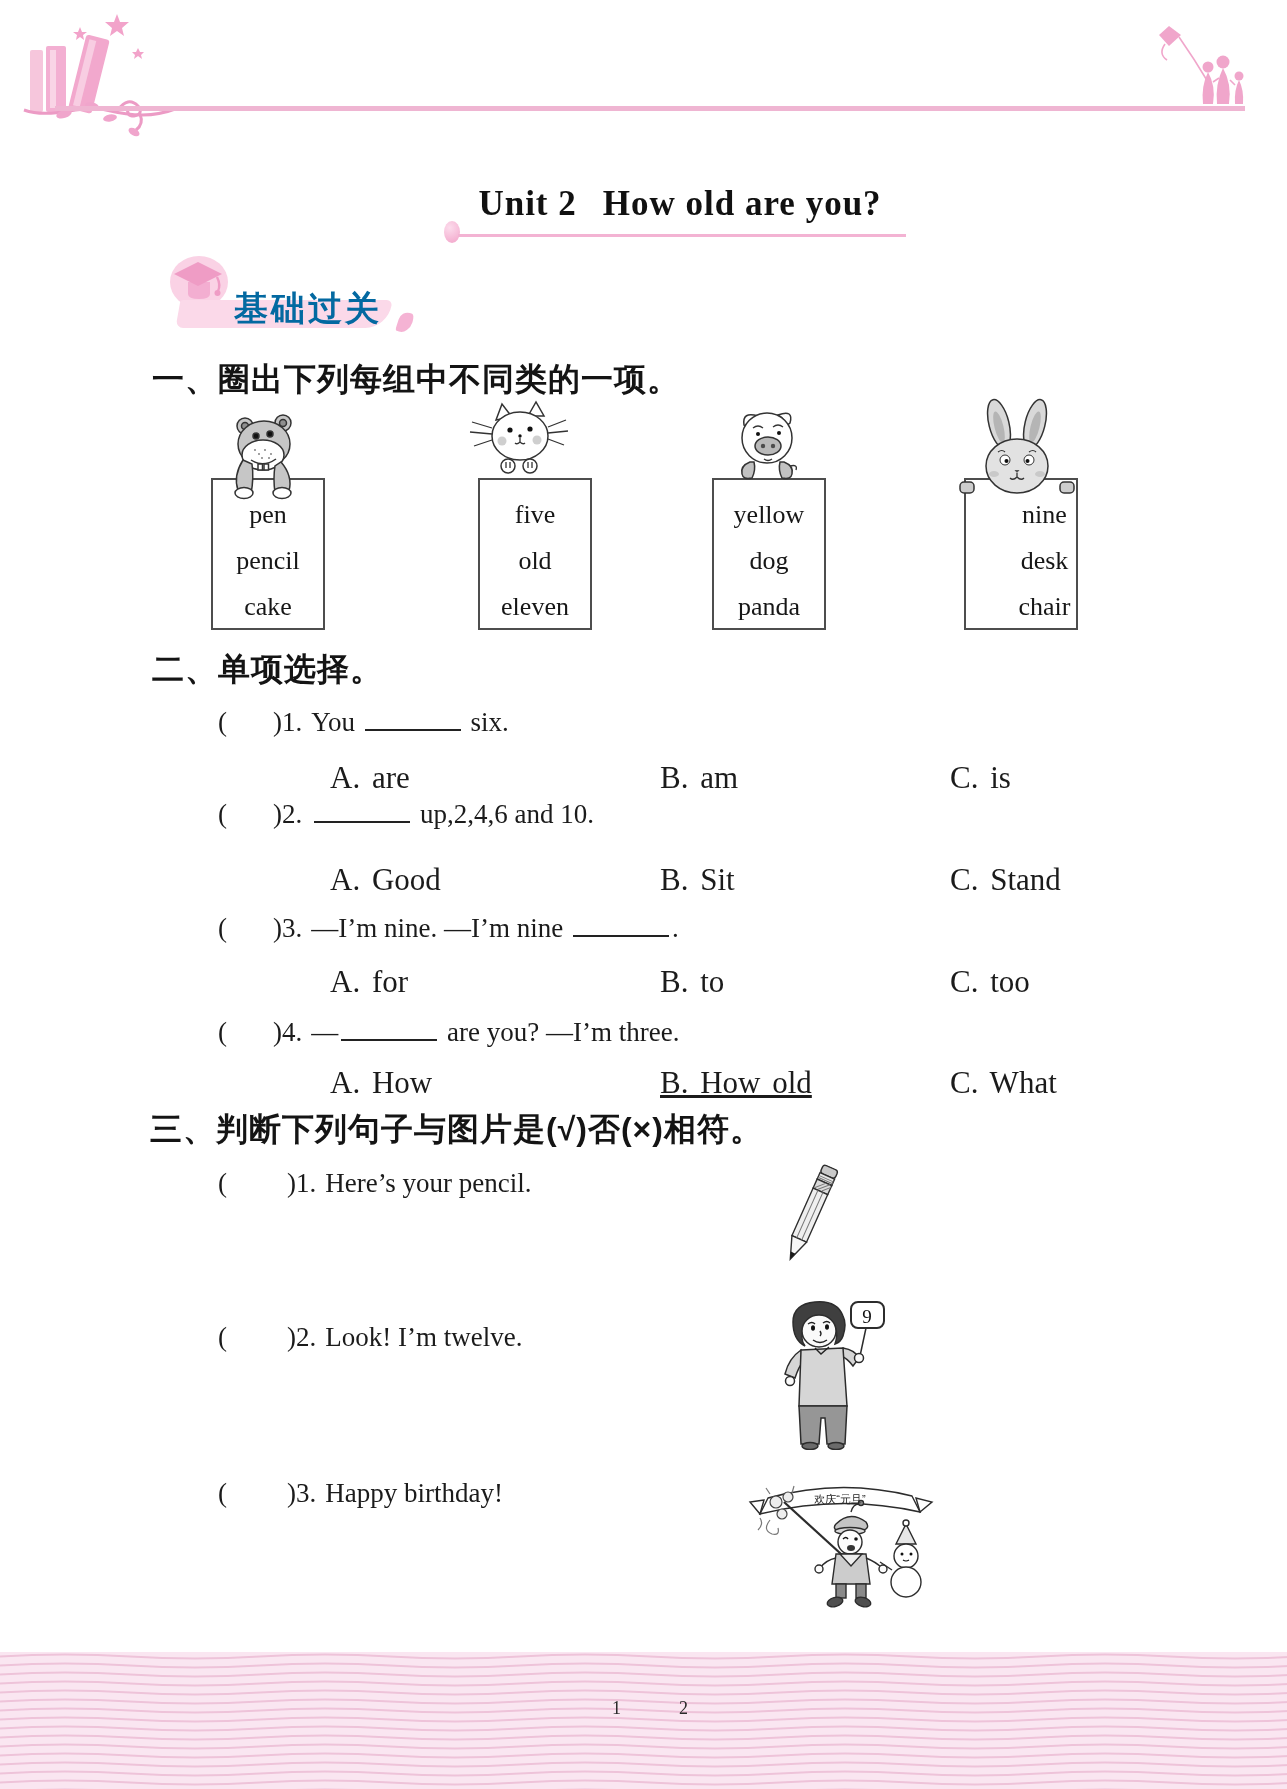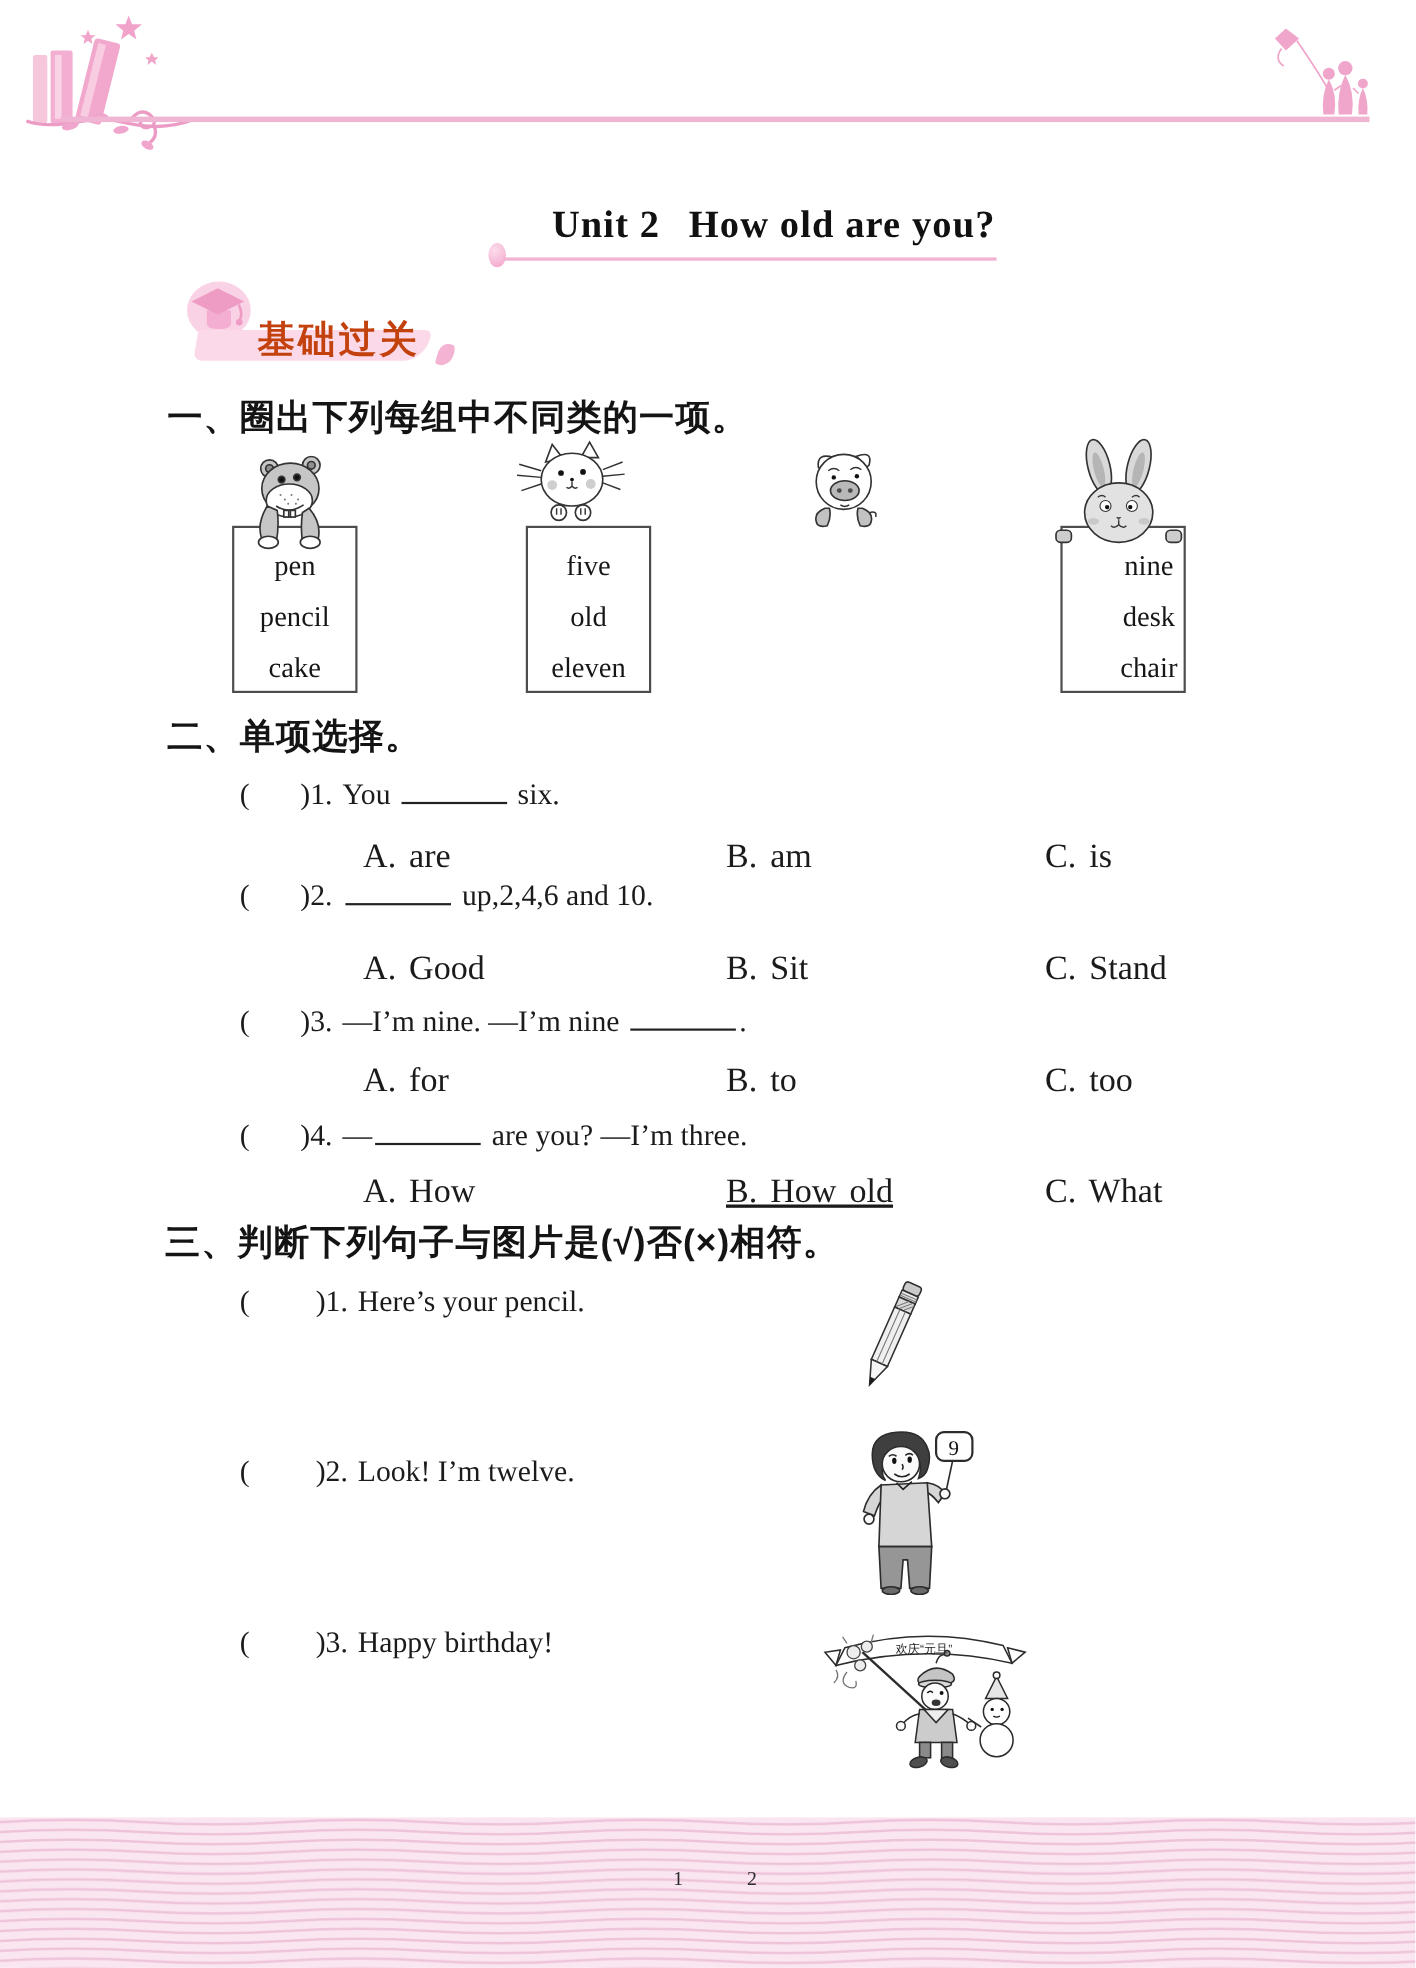--- a/index.html
+++ b/index.html
@@ -1,34 +1,34 @@
 <!DOCTYPE html>
 <html><head>
 <meta charset="utf-8">
 <style>
   html,body{margin:0;padding:0;background:#fff;}
   .page{position:relative;width:1287px;height:1789px;background:#fff;overflow:hidden;
         font-family:"Liberation Serif",serif;color:#1a1a1a;}
   .abs{position:absolute;}
   
   .header-line{position:absolute;left:55px;top:106px;width:1190px;height:5px;background:#efb5d2;}
-  .title{position:absolute;left:455px;top:184px;width:450px;text-align:right;
+  .title{position:absolute;left:455px;top:184px;width:450px;text-align:center;
          font-size:35px;font-weight:700;letter-spacing:1px;color:#111;white-space:nowrap;}
   .title .tsp{display:inline-block;width:26px;}
   .title-dot{position:absolute;left:444px;top:221px;width:16px;height:22px;border-radius:50%;
              background:radial-gradient(circle at 35% 30%,#fcdcec,#f2a3c9);}
   .title-underline{position:absolute;left:458px;top:234px;width:448px;height:3px;background:#f3b3d3;}
   
   .badge{position:absolute;left:146px;top:250px;width:290px;height:86px;}
   .badge-circle{position:absolute;left:24px;top:6px;width:58px;height:52px;border-radius:50%;background:#fad2e5;}
   .badge-swoosh{position:absolute;left:32px;top:50px;width:212px;height:28px;background:#fbd9e9;
                 border-radius:6px 12px 46px 16px;transform:skewX(-10deg);}
   .badge-cap{position:absolute;left:26px;top:10px;}
   .badge-label{position:absolute;left:88px;top:36px;font-family:"Liberation Sans",sans-serif;
-               font-weight:800;font-size:34px;color:#c2410c;letter-spacing:3px;white-space:nowrap;}
+               font-weight:800;font-size:34px;color:#0369a1;letter-spacing:3px;white-space:nowrap;}
   .badge-comma{position:absolute;left:252px;top:62px;width:14px;height:21px;background:#f5b3d4;
                border-radius:75% 25% 85% 15% / 55% 45% 75% 25%;transform:rotate(18deg);}
   
   .sec-heading{position:absolute;font-family:"Liberation Sans",sans-serif;font-weight:700;
                font-size:32px;color:#141414;letter-spacing:1px;white-space:nowrap;}
   
   .card{position:absolute;top:478px;width:114px;height:152px;border:2px solid #4d4d4d;background:#fff;
         box-sizing:border-box;padding-top:12px;text-align:center;}
   .card .w{height:46px;line-height:46px;font-size:26px;color:#161616;}
   .animal{position:absolute;}
@@ -126,20 +126,25 @@
 
   <div class="card" style="left:211px;">
     <div class="w">pen</div>
     <div class="w">pencil</div>
     <div class="w">cake</div>
   </div>
   <div class="card" style="left:478px;">
     <div class="w">five</div>
     <div class="w">old</div>
     <div class="w">eleven</div>
+  </div>
+  <div class="card" style="left:712px;">
+    <div class="w">yellow</div>
+    <div class="w">dog</div>
+    <div class="w">panda</div>
   </div>
   <div class="card" style="left:964px;padding-left:47px;">
     <div class="w">nine</div>
     <div class="w">desk</div>
     <div class="w">chair</div>
   </div>
 
   <div class="animal" style="left:225px;top:414px;">
     <svg width="95" height="86" viewBox="0 0 95 86">
       <g stroke="#333" stroke-width="1.5">

